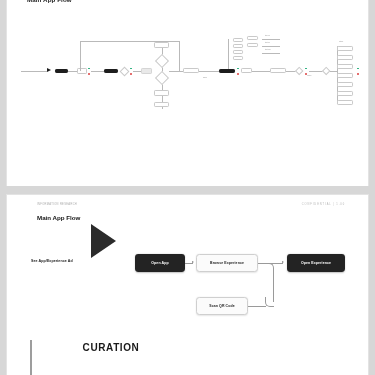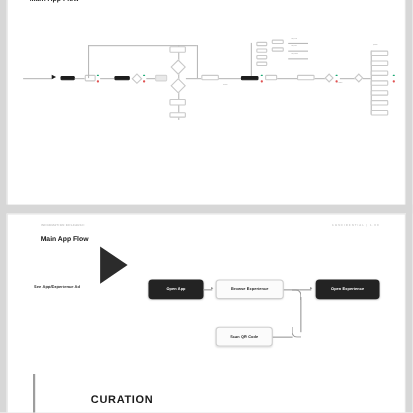--- a/index.html
+++ b/index.html
@@ -73,21 +73,21 @@
          border-top:1.8px solid transparent;border-bottom:1.8px solid transparent;}
 
   .curl{position:absolute;border:.8px solid #9a9a9a;border-top:none;border-right:none;
         border-bottom-left-radius:5px;background:transparent;}
   .curl2{position:absolute;border:.8px solid #9a9a9a;border-bottom:none;border-left:none;
          border-top-right-radius:5px;background:transparent;}
 
   .curation-wrap{position:absolute;left:30px;top:340px;display:flex;align-items:flex-start;}
   .curation-bar{width:1.6px;height:38px;background:#9d9d9d;margin-right:7px;}
   .curation-txt{font-size:10px;font-weight:bold;color:#1a1a1a;letter-spacing:.6px;
-                margin-top:18px;padding-left:44px;}
+                margin-top:2px;padding-left:44px;}
 </style>
 </head>
 <body>
 
 <div class="deck">
 
   <div class="slide slide-1">
 
     <div class="s1-title">Main App Flow</div>
 

